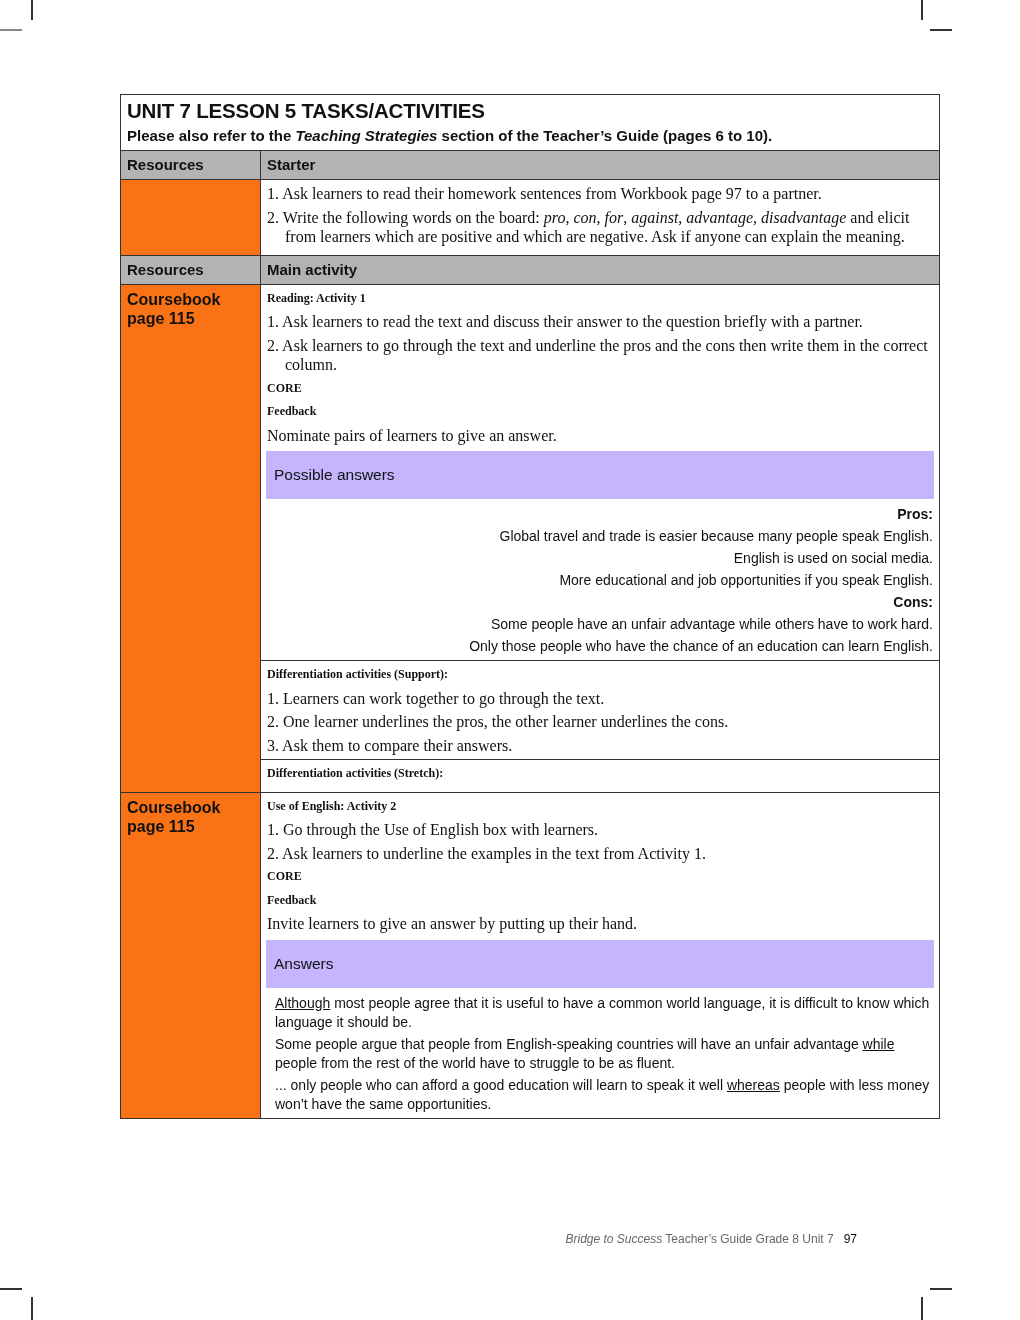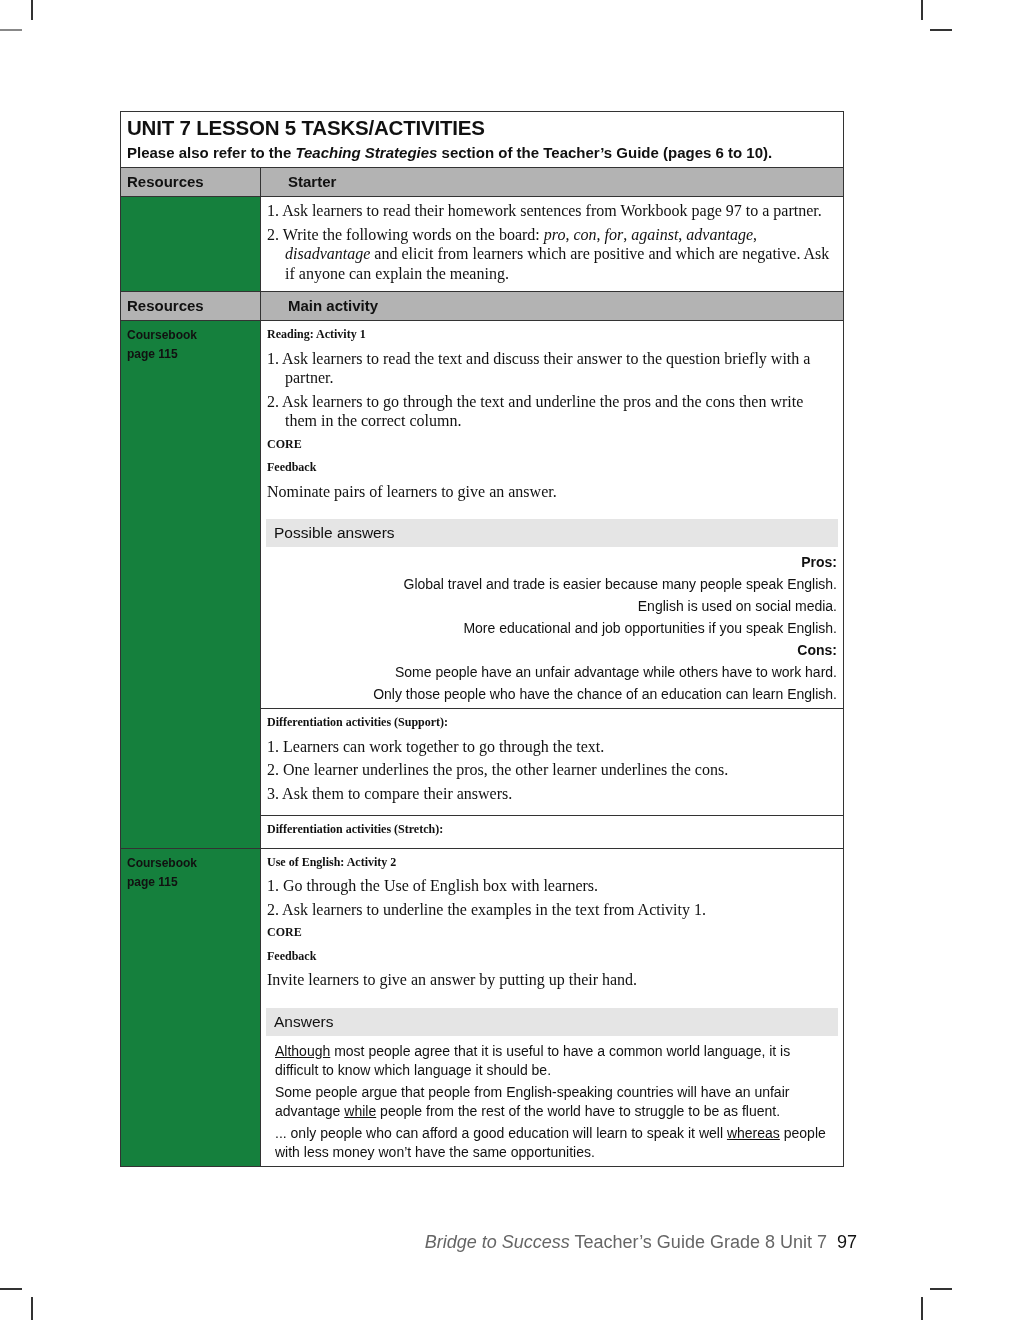--- a/index.html
+++ b/index.html
@@ -1,48 +1,48 @@
 <!DOCTYPE html>
 <html><head>
 <meta charset="utf-8">
 <style>
   html, body { margin:0; padding:0; background:#ffffff; }
   body { width:1020px; height:1320px; position:relative; overflow:hidden; }
   .crop { position:absolute; background:#333; }
 
   #doc-table {
-    position:absolute; left:120px; top:111px; width:724px;
+    position:absolute; left:120px; top:94px; width:820px;
     border:1.5px solid #333; box-sizing:border-box;
   }
   .title-block { padding:4px 6px 4px 6px; border-bottom:1.5px solid #333; }
   .title-block h1 { margin:0; font-family:"Liberation Sans", sans-serif; font-weight:bold; font-size:20.5px; line-height:24px; color:#111; letter-spacing:-0.2px; }
   .title-block p { margin:3px 0 0 0; font-family:"Liberation Sans", sans-serif; font-weight:bold; font-size:15px; line-height:20px; color:#111; }
   .title-block p i { }
 
   .row { display:flex; border-bottom:1.5px solid #333; }
   .row:last-child { border-bottom:none; }
   .col-res { width:140px; flex:none; border-right:1.5px solid #333; box-sizing:border-box; padding:5px 6px; }
   .col-main { flex:1; box-sizing:border-box; }
-  .hdr { background:#b3b3b3;gap:21px; }
+  .hdr { background:#b3b3b3; }
   .hdr .col-res, .hdr .col-main { font-family:"Liberation Sans", sans-serif; font-weight:bold; font-size:15px; color:#111; line-height:18px; padding:5px 6px; }
-  .res-bg { background:#15803d; font-family:"Liberation Sans", sans-serif; font-weight:bold; font-size:12px; line-height:19px; color:#111; }
+  .res-bg { background:#f97316; font-family:"Liberation Sans", sans-serif; font-weight:bold; font-size:16px; line-height:19px; color:#111; }
   .res-line { display:block; }
 
   .cell { padding:4px 6px; font-family:"Liberation Serif", serif; font-size:16px; line-height:19.5px; color:#111; }
   .cell + .cell { border-top:1.5px solid #333; }
   .cell .bold { font-weight:bold; font-size:12px; }
   .num-item { padding-left:18px; text-indent:-18px; margin:0 0 4px 0; }
   .line { margin:0 0 4px 0; }
-  .subhdr { background:#e5e5e5; font-family:"Liberation Sans", sans-serif; font-size:15.5px; line-height:22px; padding:3px 8px; margin:18px -1px 6px -1px; color:#111; }
+  .subhdr { background:#c4b5fd; font-family:"Liberation Sans", sans-serif; font-size:15.5px; line-height:22px; padding:13px 8px; margin:6px -1px 6px -1px; color:#111; }
   .ans { font-family:"Liberation Sans", sans-serif; font-size:14px; line-height:19px; margin:0 0 3px 0; color:#111;text-align:right; }
   .ans.b { font-weight:bold; }
   .ans2 { font-family:"Liberation Sans", sans-serif; font-size:14px; line-height:19px; margin:0 0 3px 8px; color:#111; }
   u { text-decoration:underline; }
 
-  #footer { position:absolute; right:163px; top:1232px; font-family:"Liberation Sans", sans-serif; font-size:18px; color:#666;margin-left:8px; }
+  #footer { position:absolute; right:163px; top:1232px; font-family:"Liberation Sans", sans-serif; font-size:12px; color:#666;margin-left:8px; }
   #footer i { font-style:italic; }
   #footer .pg { color:#111; margin-left:10px; }
 </style>
 </head>
 <body>
 
 <div class="crop" style="left:31px;top:0;width:1.5px;height:20px;"></div>
 <div class="crop" style="left:0;top:29px;width:22px;height:1.5px;background:#888;"></div>
 <div class="crop" style="left:921px;top:0;width:1.5px;height:20px;"></div>
 <div class="crop" style="left:930px;top:29px;width:22px;height:1.5px;"></div>
@@ -95,21 +95,21 @@
         <div class="ans">English is used on social media.</div>
         <div class="ans">More educational and job opportunities if you speak English.</div>
         <div class="ans b">Cons:</div>
         <div class="ans">Some people have an unfair advantage while others have to work hard.</div>
         <div class="ans" style="margin-bottom:0">Only those people who have the chance of an education can learn English.</div>
       </div>
       <div class="cell">
         <div class="line bold">Differentiation activities (Support):</div>
         <div class="line">1. Learners can work together to go through the text.</div>
         <div class="line">2. One learner underlines the pros, the other learner underlines the cons.</div>
-        <div class="line" style="margin-bottom:8px">3. Ask them to compare their answers.</div>
+        <div class="line" style="margin-bottom:0">3. Ask them to compare their answers.</div>
       </div>
       <div class="cell">
         <div class="line bold">Differentiation activities (Stretch):</div>
       </div>
     </div>
   </div>
 
   <div class="row">
     <div class="col-res res-bg">
       <span class="res-line">Coursebook</span>

